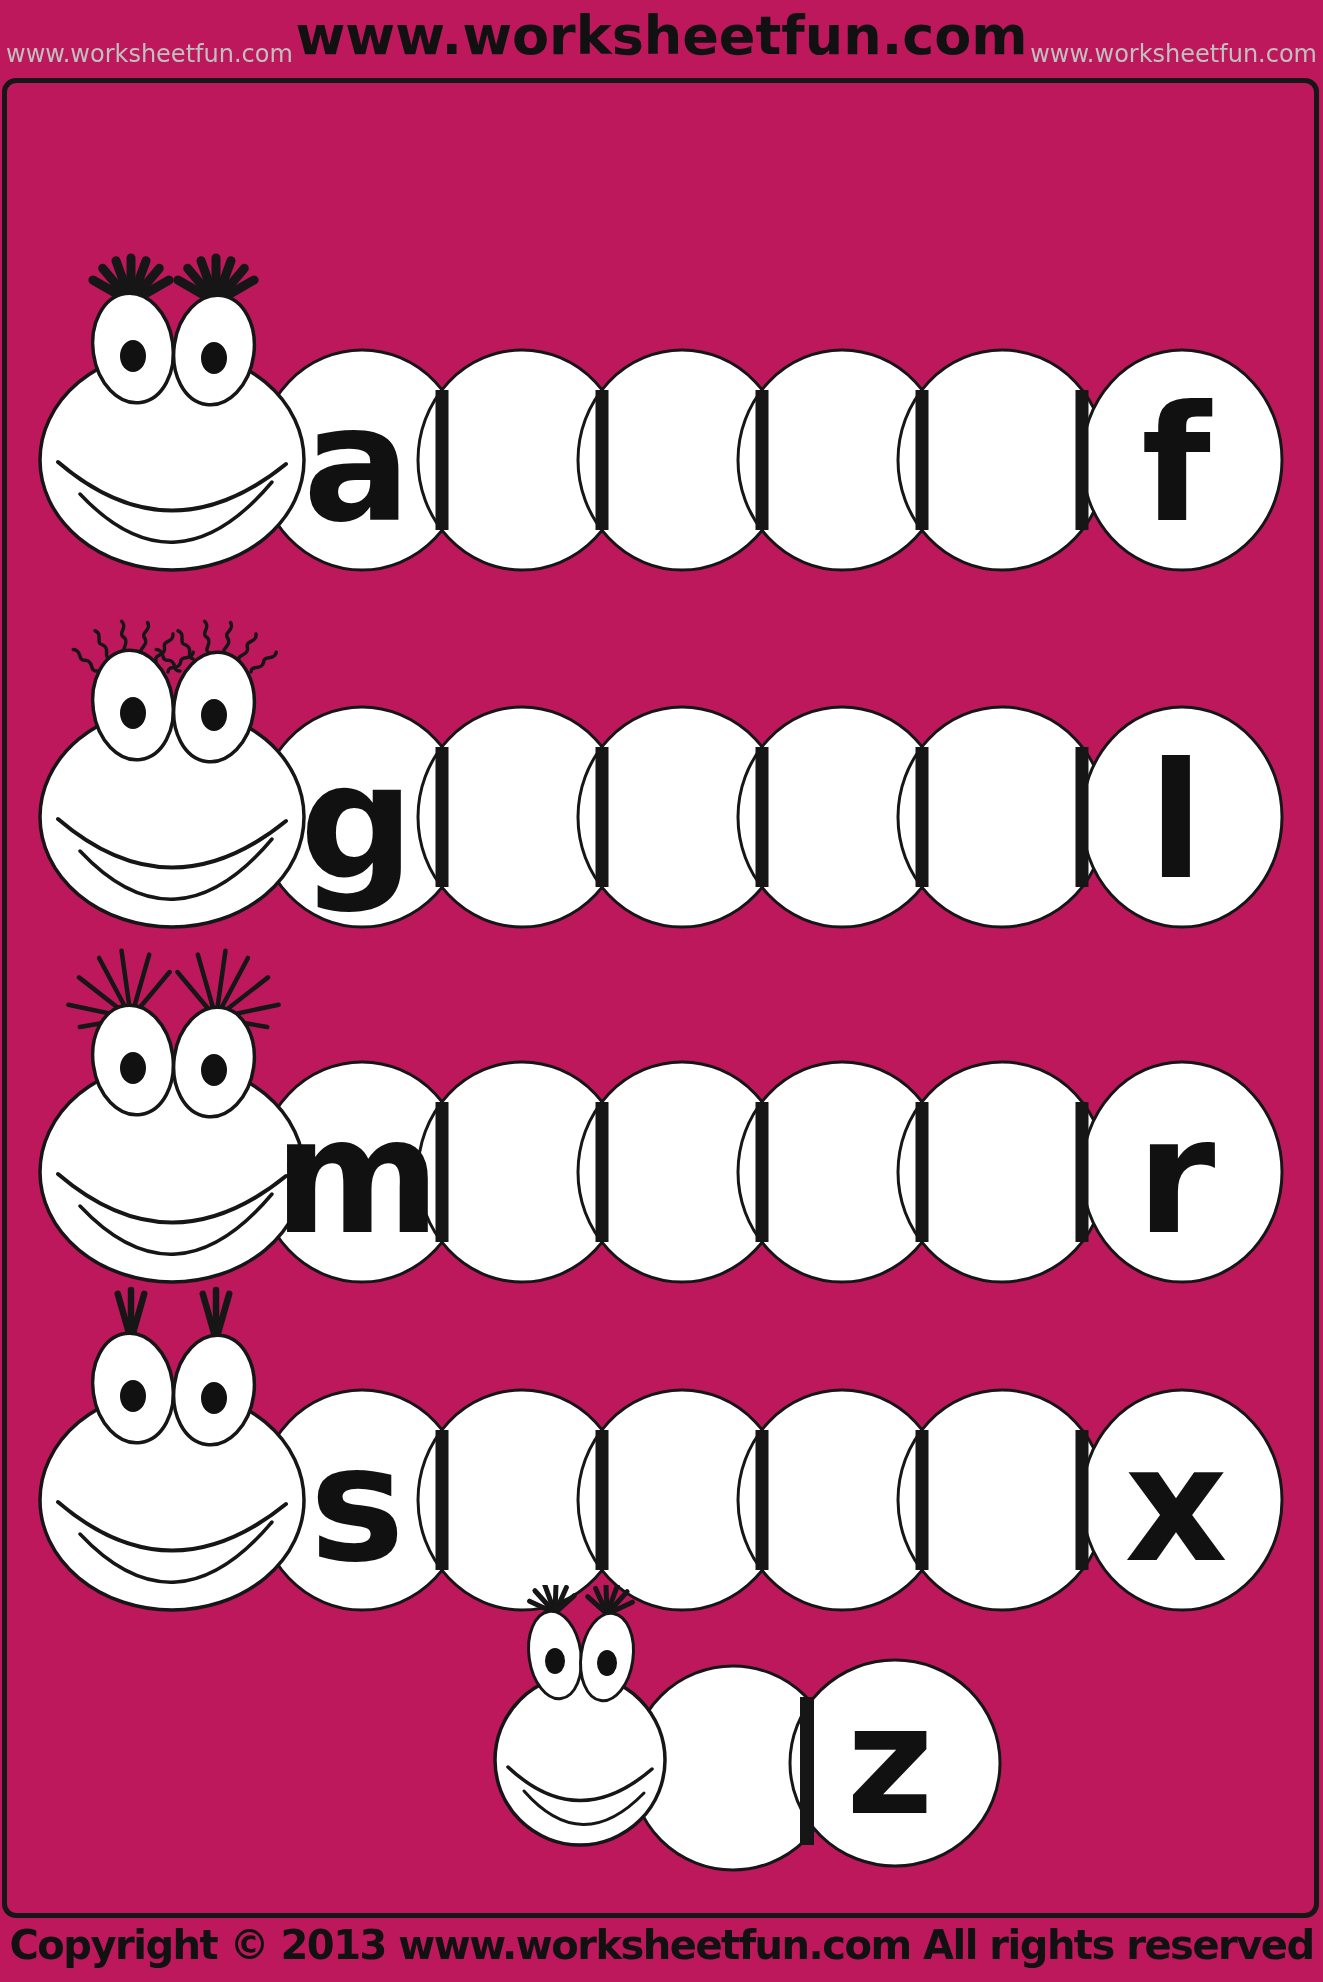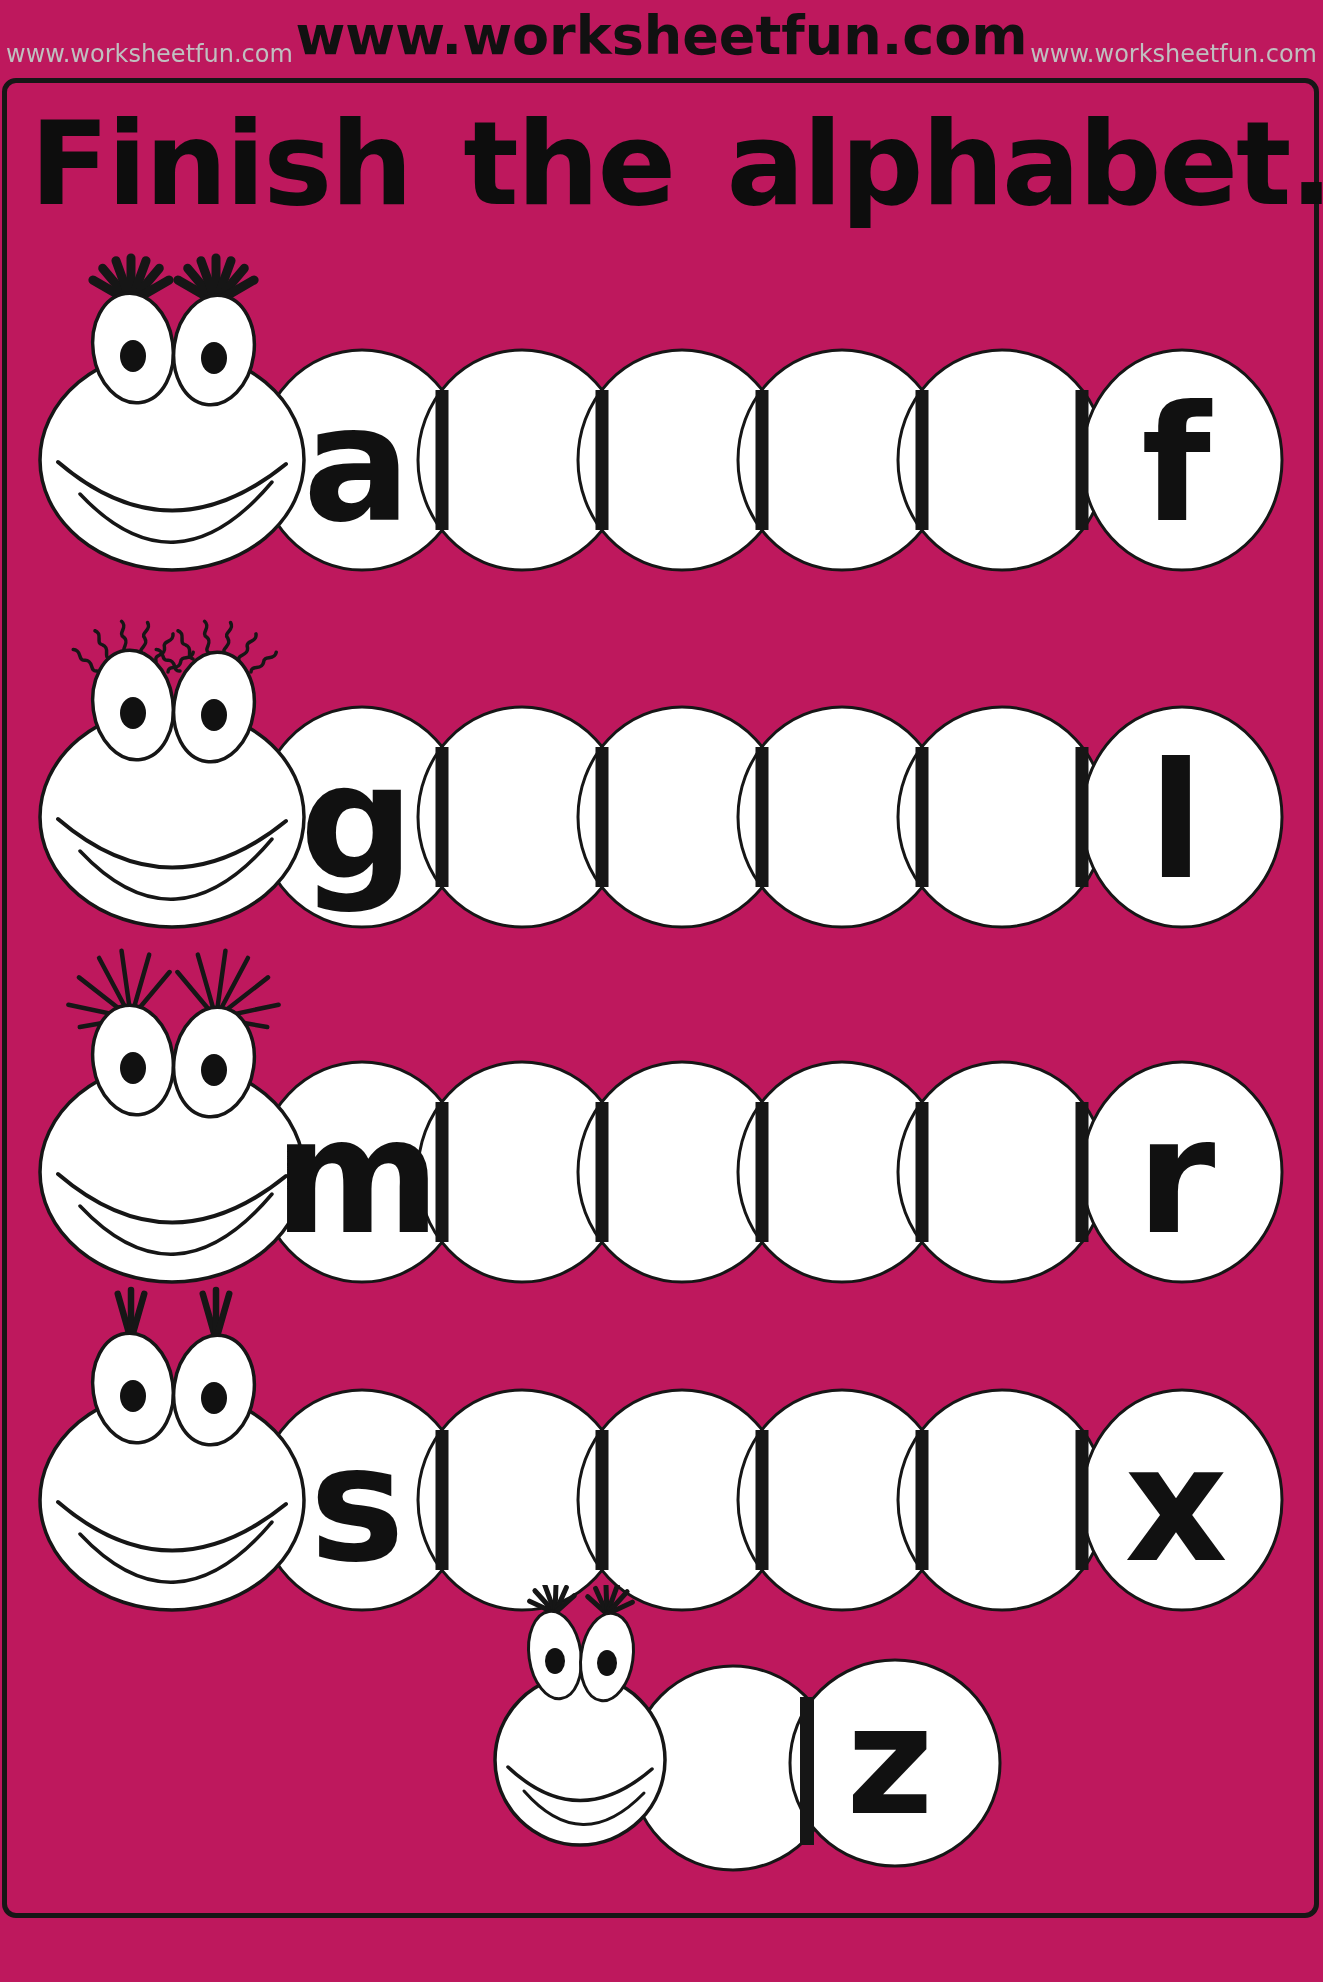--- a/index.html
+++ b/index.html
@@ -48,21 +48,20 @@
 <body>
 
 <div class="page">
 
   <div class="wm wm-left">www.worksheetfun.com</div>
   <div class="site-title">www.worksheetfun.com</div>
   <div class="wm wm-right">www.worksheetfun.com</div>
 
   <div class="sheet-border"></div>
 
-  <div class="page-title">Finish the alphabet.</div>
 
   <svg class="cat" style="top:210px" width="1323" height="400" viewBox="0 0 1323 400">
     <g stroke="#161616" stroke-width="3" fill="#ffffff">
       <ellipse cx="362" cy="250" rx="104" ry="110"></ellipse>
       <ellipse cx="522" cy="250" rx="104" ry="110"></ellipse>
       <ellipse cx="682" cy="250" rx="104" ry="110"></ellipse>
       <ellipse cx="842" cy="250" rx="104" ry="110"></ellipse>
       <ellipse cx="1002" cy="250" rx="104" ry="110"></ellipse>
       <ellipse cx="1182" cy="250" rx="100" ry="110"></ellipse>
     </g>
@@ -250,14 +249,15 @@
       <line y1="-2" y2="-30" transform="rotate(42)"></line>
         <line y1="-2" y2="-28" transform="rotate(65)"></line>
     </g>
     <ellipse cx="85" cy="70" rx="26" ry="44" fill="#fff" stroke="#161616" stroke-width="3" transform="rotate(-8 85 70)"></ellipse>
     <ellipse cx="137" cy="72" rx="26" ry="44" fill="#fff" stroke="#161616" stroke-width="3" transform="rotate(8 137 72)"></ellipse>
     <ellipse cx="85" cy="76" rx="10" ry="13" fill="#111"></ellipse>
     <ellipse cx="137" cy="78" rx="10" ry="13" fill="#111"></ellipse>
     <text x="420" y="228" font-size="150" text-anchor="middle">z</text>
   </svg>
 
+  <div class="footer">Copyright © 2013 www.worksheetfun.com All rights reserved</div>
 
 </div>
 
 </body></html>

